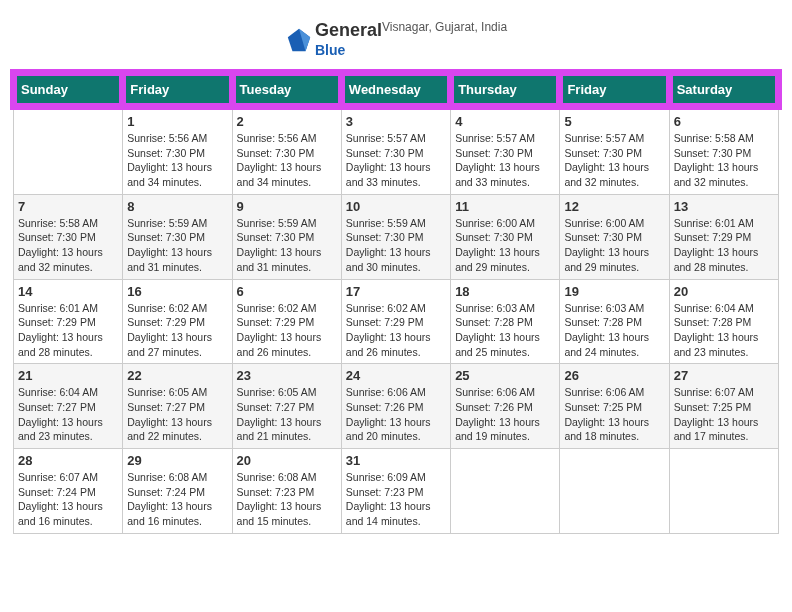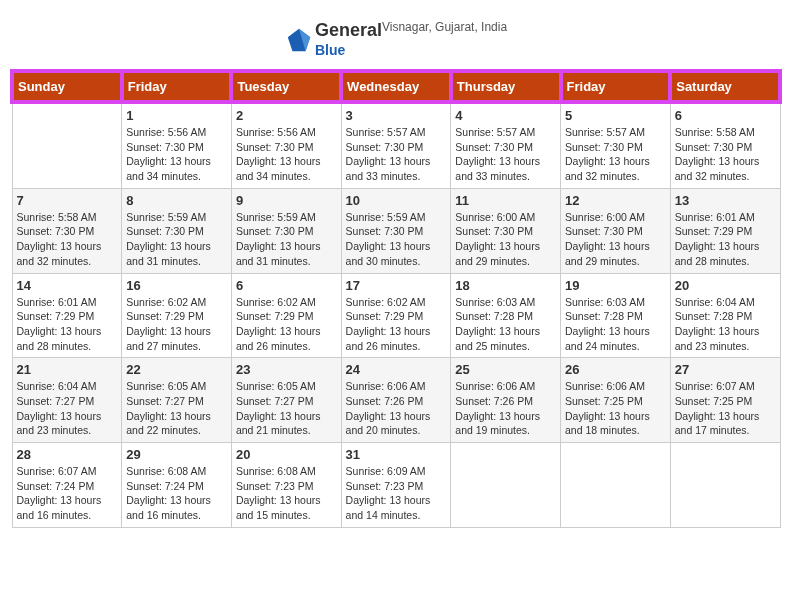--- a/index.html
+++ b/index.html
@@ -47,27 +47,27 @@
     .location {
       font-size: 12px;
       color: #555;
     }
     .calendar {
       width: 100%;
       border-collapse: collapse;
       margin-top: 5px;
     }
     .calendar th {
-      background-color: #c2410c;
+      background-color: #0f766e;
       color: #fff;
       font-size: 13px;
       font-weight: bold;
       padding: 6px 4px;
       text-align: left;
-      border: 4px solid #d946ef;
+      border: 7px solid #d946ef;
     }
     .calendar td {
       border: 1px solid #ccc;
       vertical-align: top;
       padding: 4px 4px;
       width: calc(100% / 7);
       min-height: 80px;
       font-size: 11px;
       color: #333;
       background: #fff;

